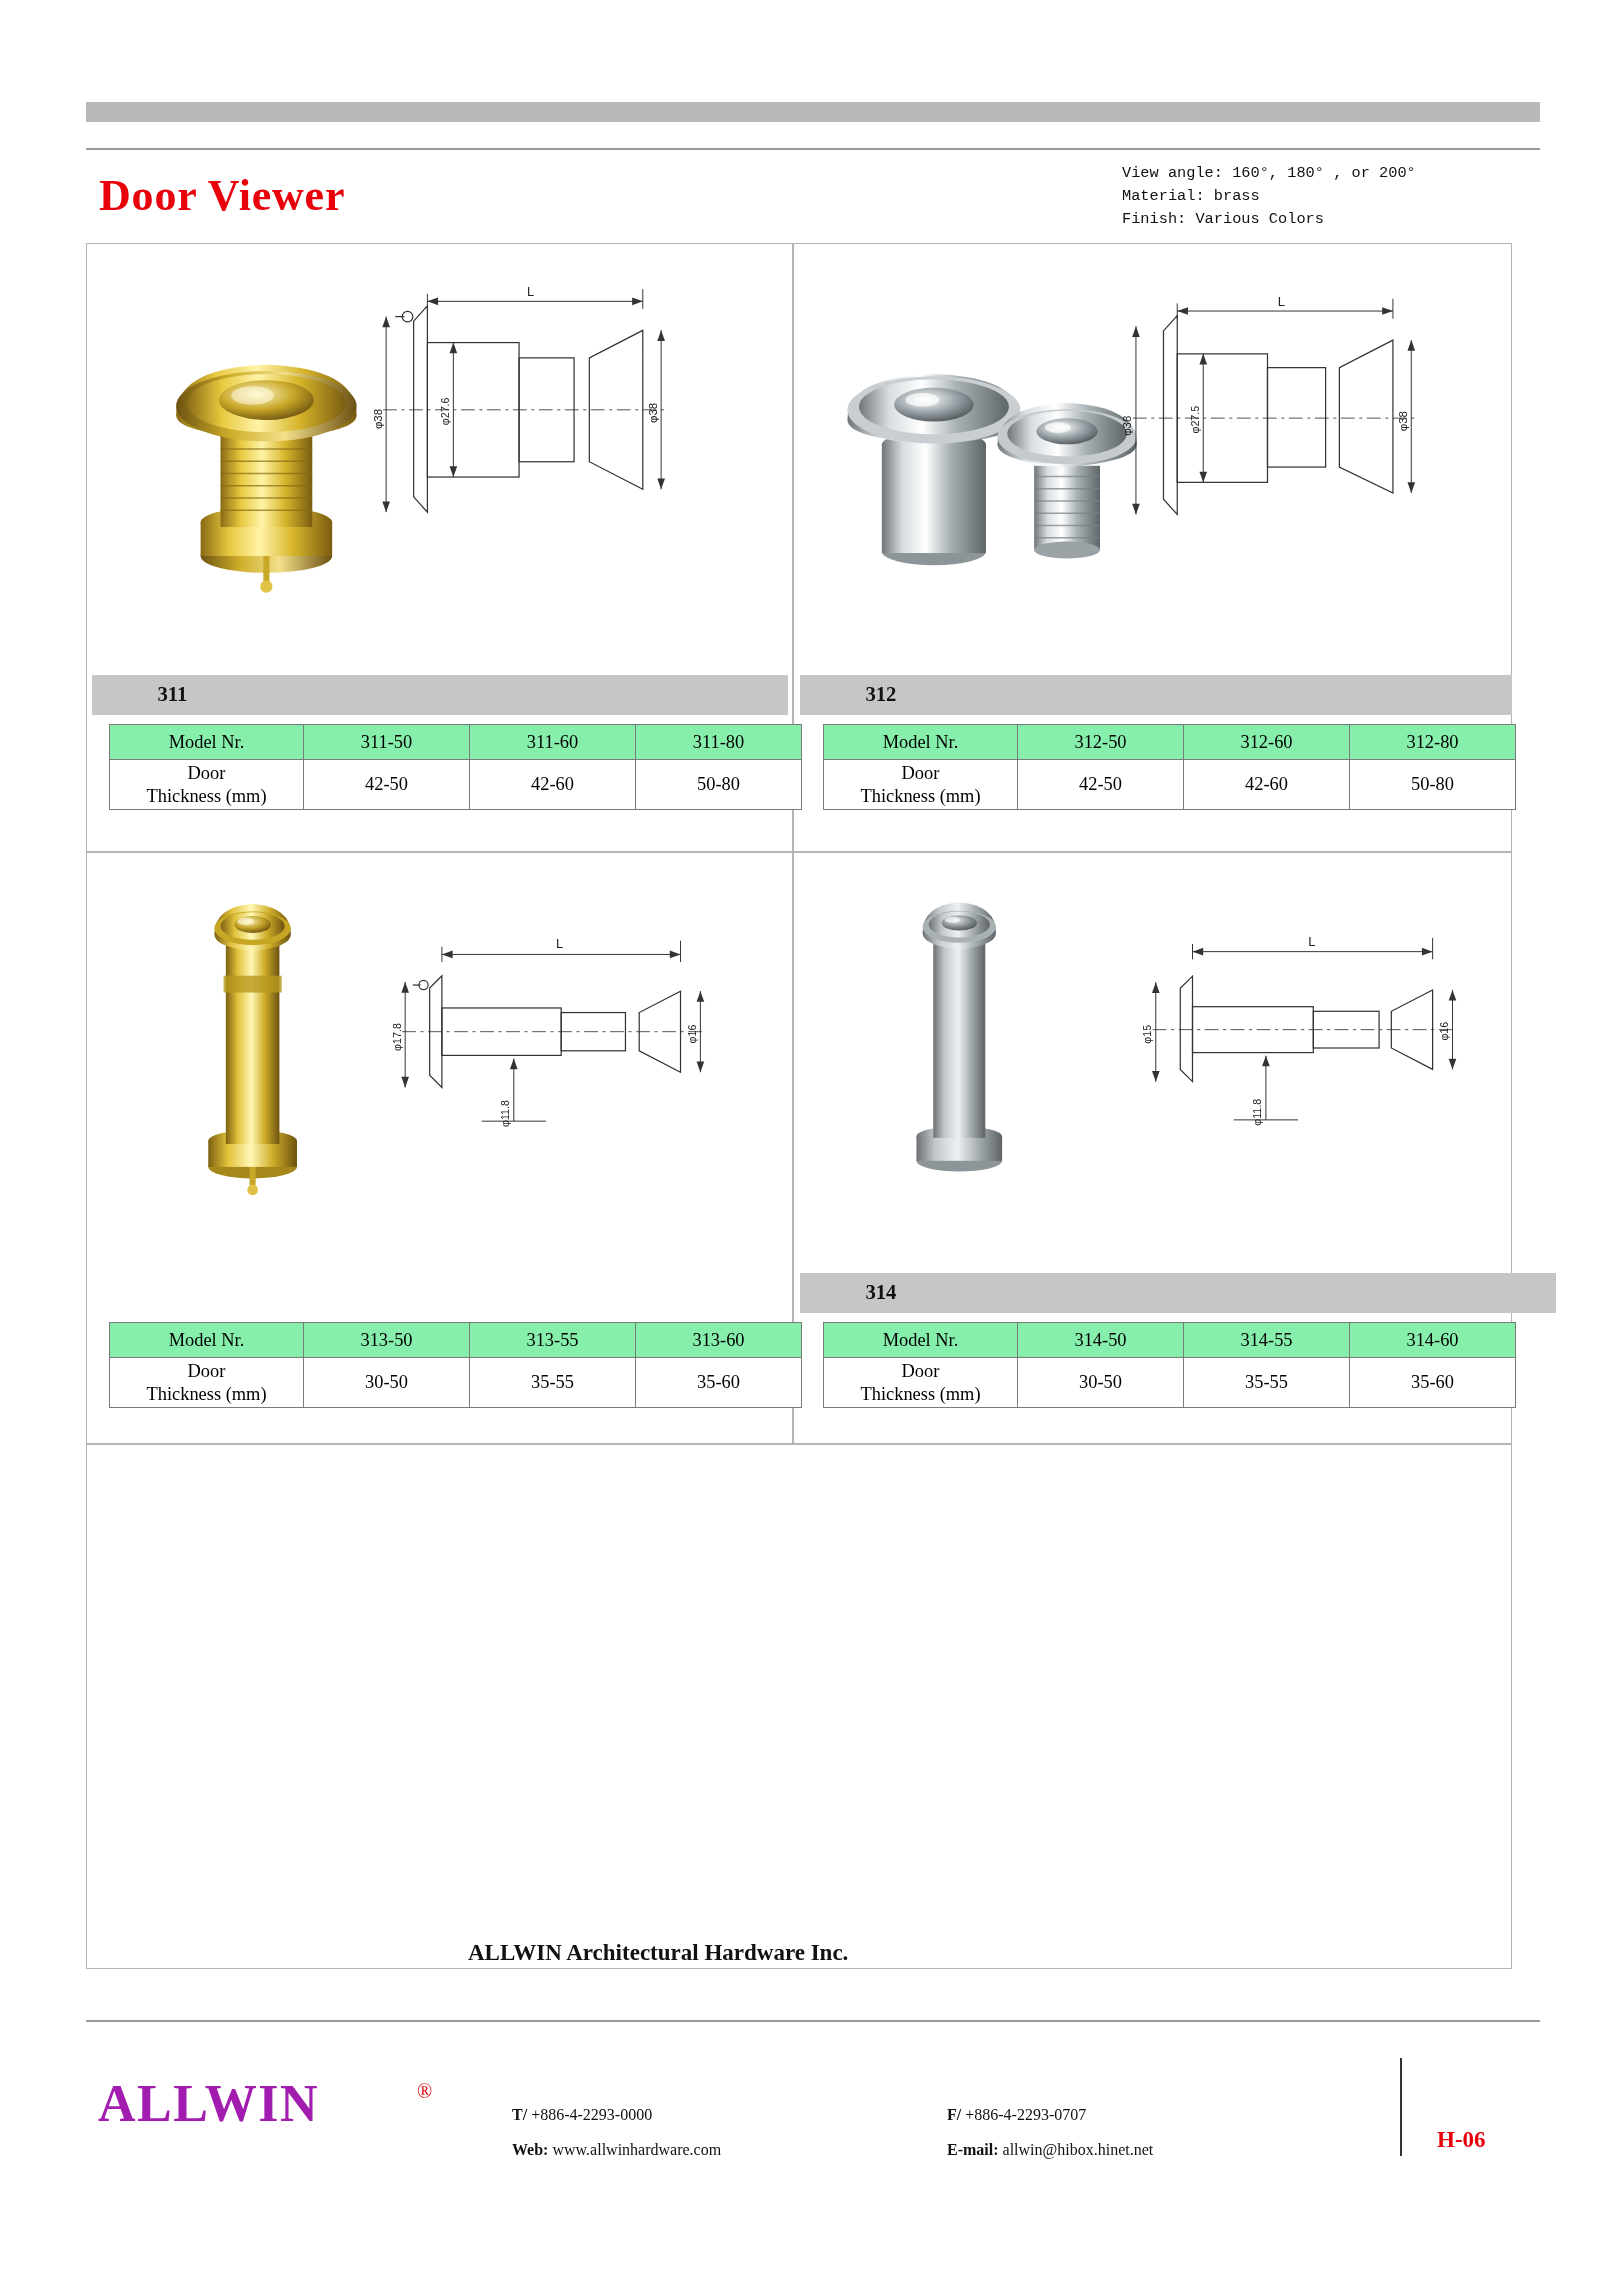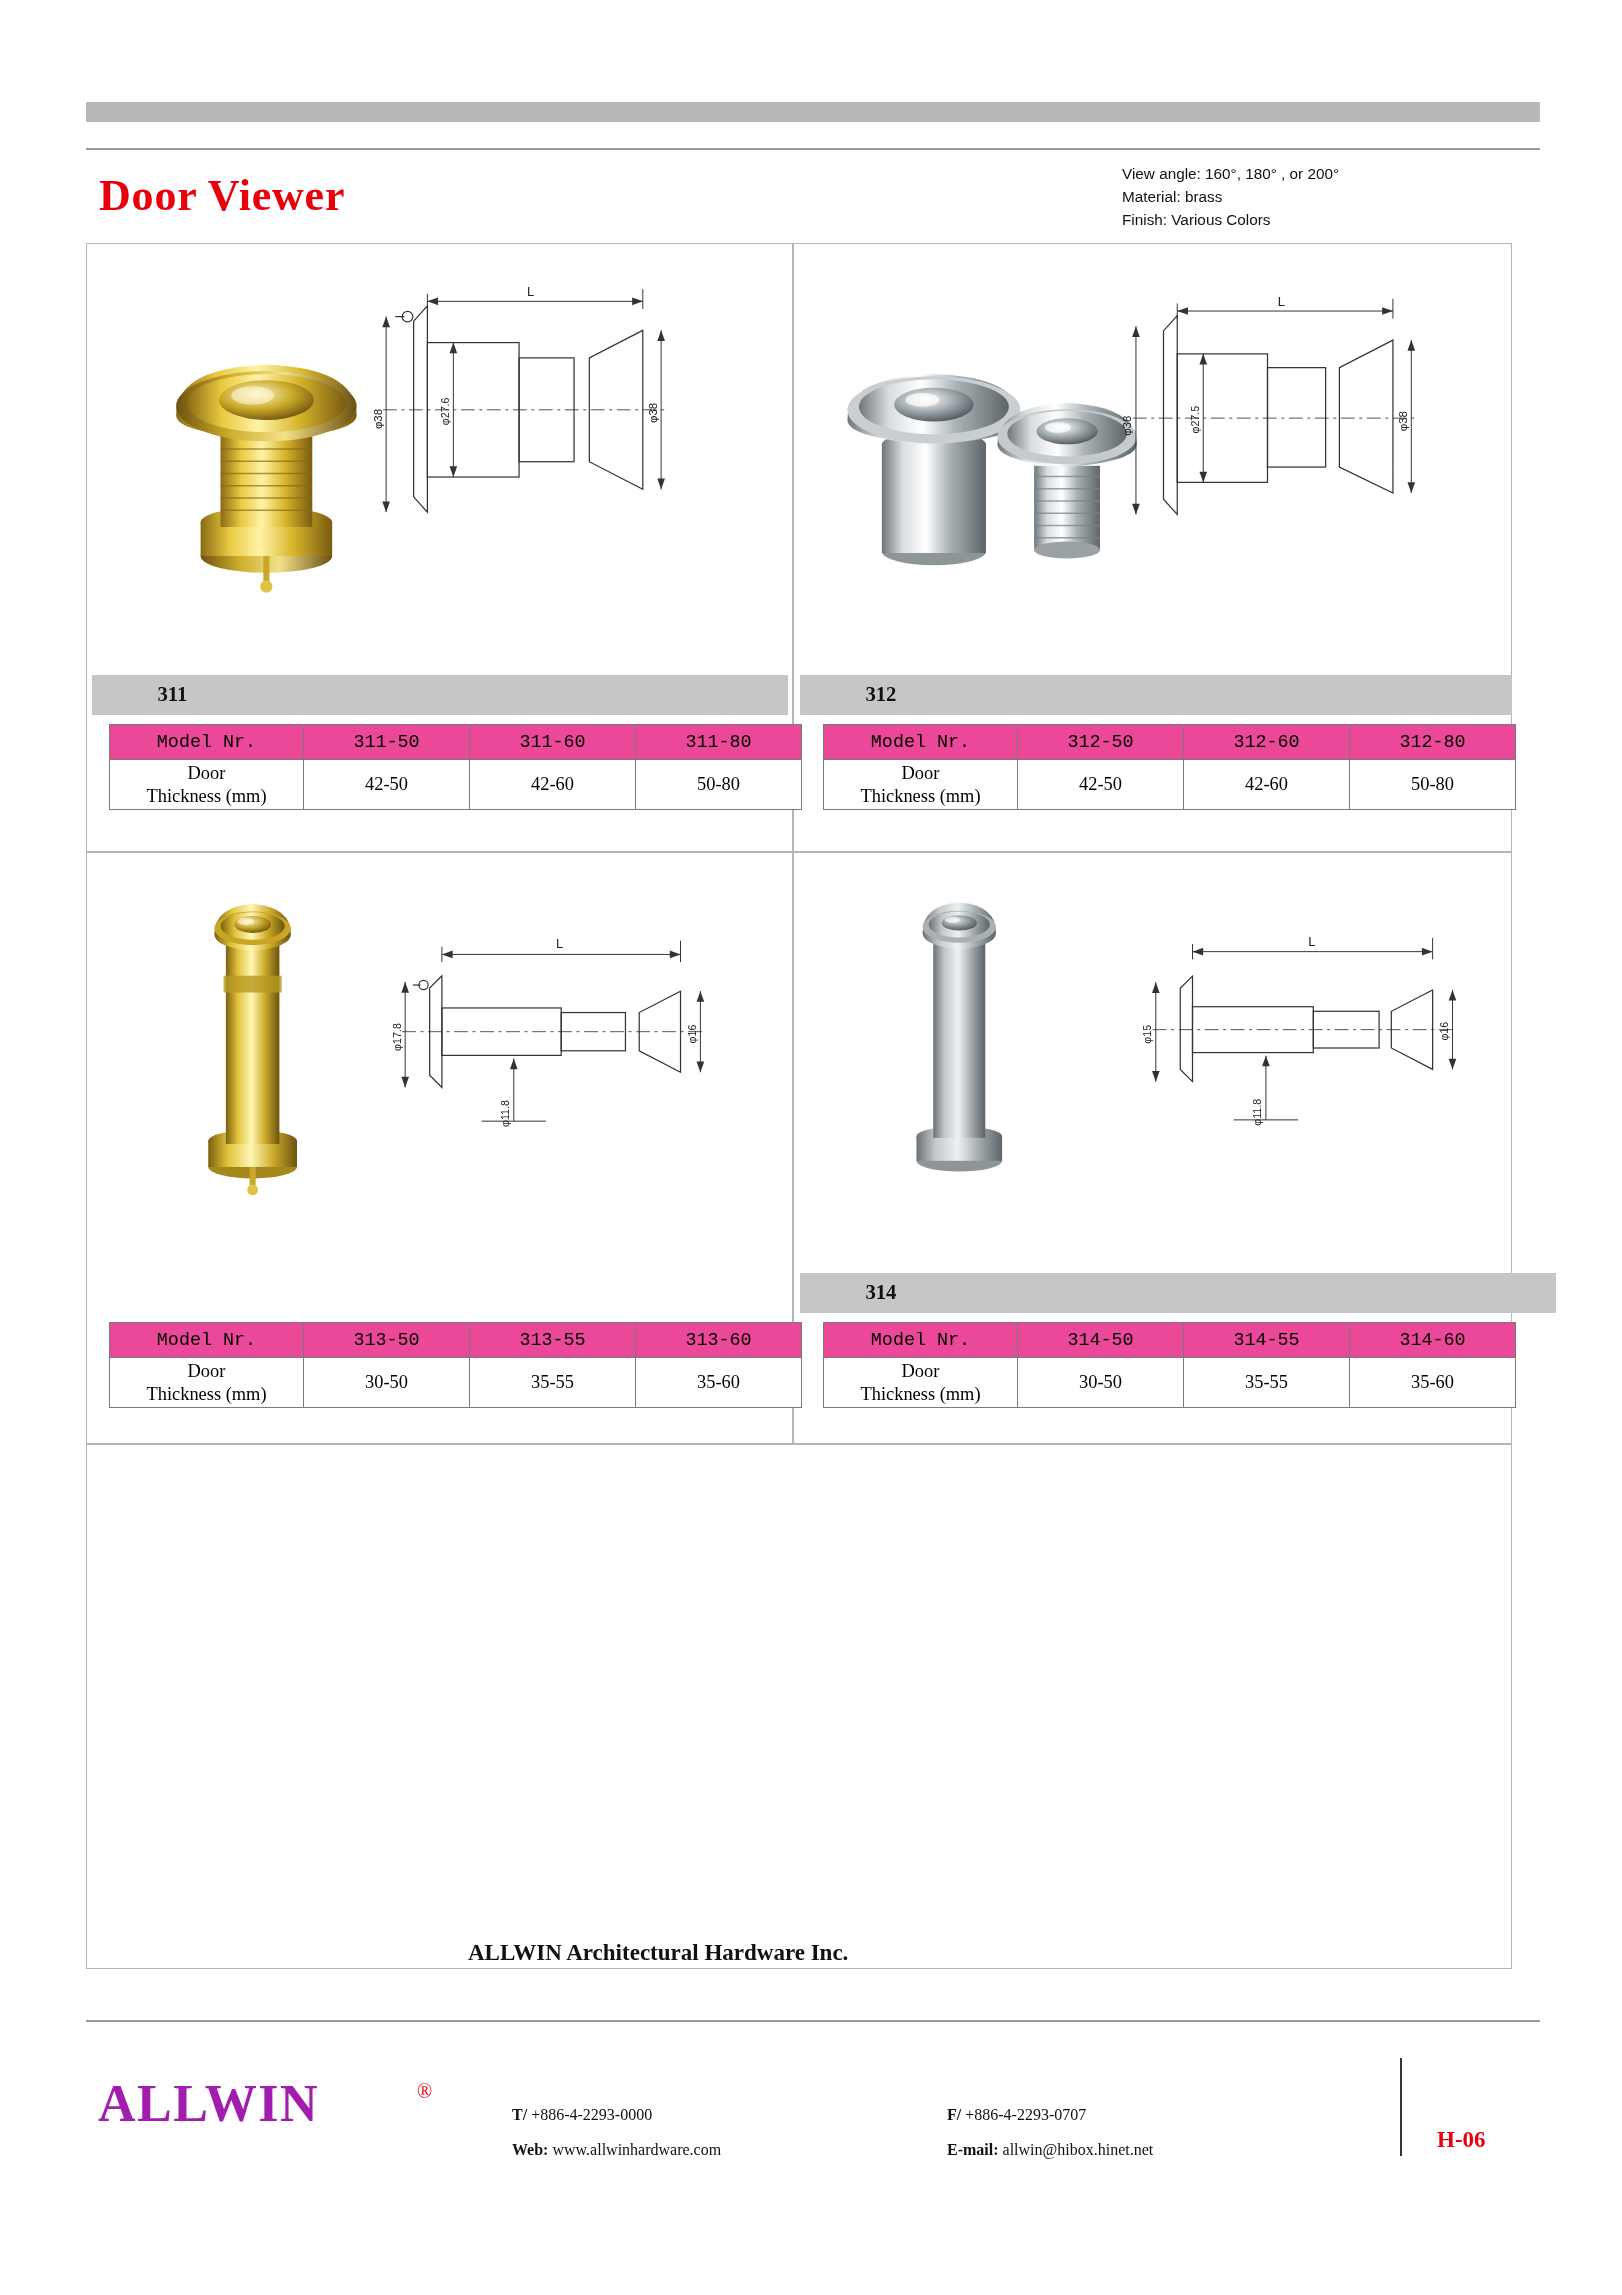--- a/index.html
+++ b/index.html
@@ -47,21 +47,21 @@
     top: 170px;
     font-size: 44px;
     font-weight: bold;
     color: #e8000b;
     letter-spacing: 0.8px;
   }
   .spec-block {
     position: absolute;
     left: 1122px;
     top: 162px;
-    font-family: Liberation Sans, sans-serif;
+    font-family: Liberation Mono, monospace;
     font-size: 15.3px;
     line-height: 23px;
     color: #111;
   }
 
   
   .frame {
     position: absolute;
     left: 86px;
     top: 243px;
@@ -116,24 +116,23 @@
     font-size: 18.4px;
     table-layout: fixed;
   }
   table.spec td {
     border: 0.8px solid #7a7a7a;
     text-align: center;
     vertical-align: middle;
     padding: 0;
   }
   table.spec tr.head td {
-    background: #ec4899;
+    background: #86efac;
     height: 34px;
     font-size: 18.4px;
-    font-family: Liberation Mono, monospace;
   }
   table.spec tr.body td {
     background: #ffffff;
     height: 49px;
     font-size: 18.4px;
   }
   table.spec td.lbl {
     width: 193px;
     line-height: 23px;
   }

